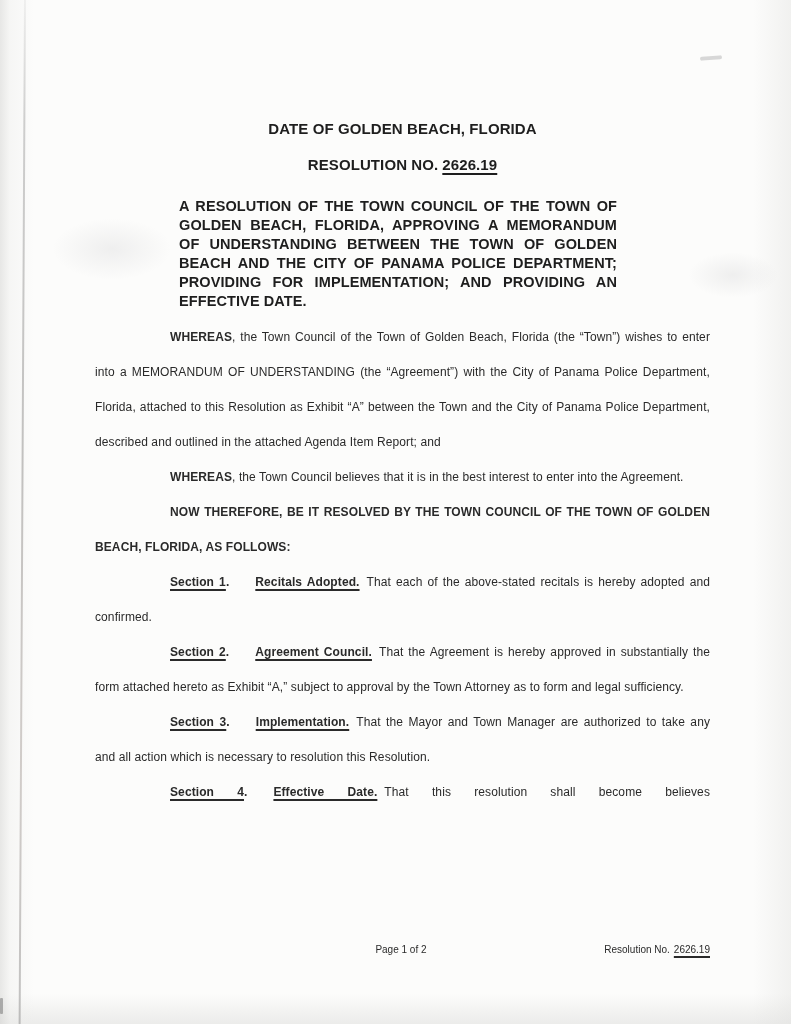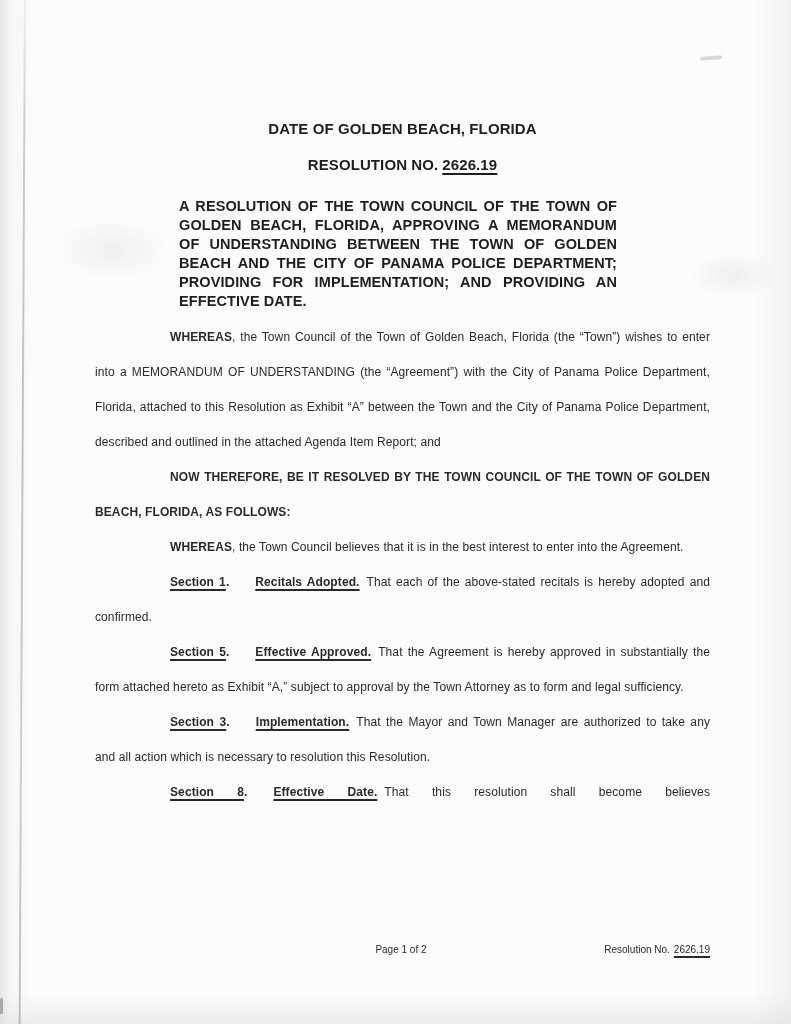--- a/index.html
+++ b/index.html
@@ -117,31 +117,31 @@
     <div class="h1">DATE OF GOLDEN BEACH, FLORIDA</div>
 
     <div class="h2"><span>RESOLUTION NO.</span><span class="num u">2626.19</span></div>
 
     <div class="title-block">A RESOLUTION OF THE TOWN COUNCIL OF THE TOWN OF GOLDEN BEACH, FLORIDA, APPROVING A MEMORANDUM OF UNDERSTANDING BETWEEN THE TOWN OF GOLDEN BEACH AND THE CITY OF PANAMA POLICE DEPARTMENT; PROVIDING FOR IMPLEMENTATION; AND PROVIDING AN EFFECTIVE DATE.</div>
 
     <div class="body-copy">
 
       <p class="para"><span class="b">WHEREAS</span><span>, the Town Council of the Town of Golden Beach, Florida (the “Town”) wishes to enter into a MEMORANDUM OF UNDERSTANDING (the “Agreement”) with the City of Panama Police Department, Florida, attached to this Resolution as Exhibit “A” between the Town and the City of Panama Police Department, described and outlined in the attached Agenda Item Report; and</span></p>
 
+      <p class="para"><span class="b">WHEREAS</span><span>, the Town Council believes that it is in the best interest to enter into the Agreement.</span></p>
+
       <p class="para"><span class="b">NOW THEREFORE, BE IT RESOLVED BY THE TOWN COUNCIL OF THE TOWN OF GOLDEN BEACH, FLORIDA, AS FOLLOWS:</span><span></span></p>
-
-      <p class="para"><span class="b">WHEREAS</span><span>, the Town Council believes that it is in the best interest to enter into the Agreement.</span></p>
 
       <p class="para"><span class="sec-num">Section 1</span><span class="sec-dot">.</span><span class="sec-title">Recitals Adopted.</span><span>That each of the above-stated recitals is hereby adopted and confirmed.</span></p>
 
-      <p class="para"><span class="sec-num">Section 5</span><span class="sec-dot">.</span><span class="sec-title">Effective Approved.</span><span>That the Agreement is hereby approved in substantially the form attached hereto as Exhibit “A,” subject to approval by the Town Attorney as to form and legal sufficiency.</span></p>
+      <p class="para"><span class="sec-num">Section 2</span><span class="sec-dot">.</span><span class="sec-title">Agreement Council.</span><span>That the Agreement is hereby approved in substantially the form attached hereto as Exhibit “A,” subject to approval by the Town Attorney as to form and legal sufficiency.</span></p>
 
       <p class="para"><span class="sec-num">Section 3</span><span class="sec-dot">.</span><span class="sec-title">Implementation.</span><span>That the Mayor and Town Manager are authorized to take any and all action which is necessary to resolution this Resolution.</span></p>
 
-      <p class="para stretch-last"><span class="sec-num">Section 8</span><span class="sec-dot">.</span><span class="sec-title">Effective Date.</span><span>That this resolution shall become believes</span></p>
+      <p class="para stretch-last"><span class="sec-num">Section 4</span><span class="sec-dot">.</span><span class="sec-title">Effective Date.</span><span>That this resolution shall become believes</span></p>
 
     </div>
 
   </div>
 
   <div class="footer">
     <span class="page-num">Page 1 of 2</span>
     <span class="res-ref"><span>Resolution No.</span><span class="num u">2626.19</span></span>
   </div>
 

